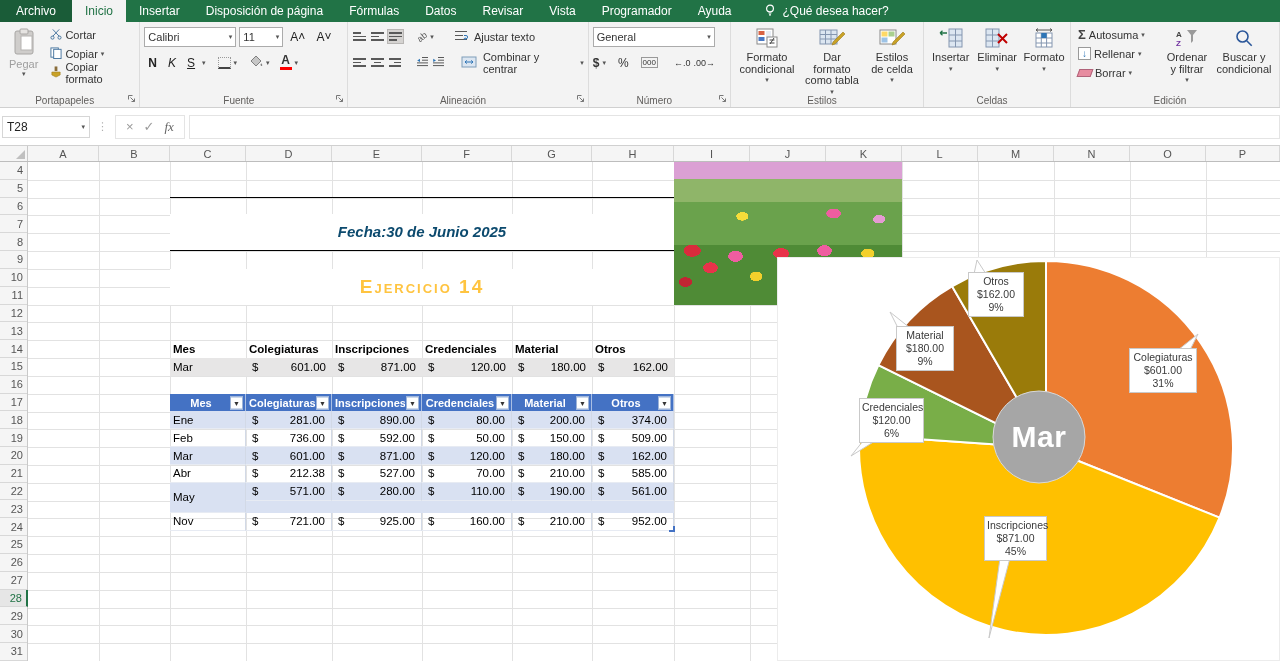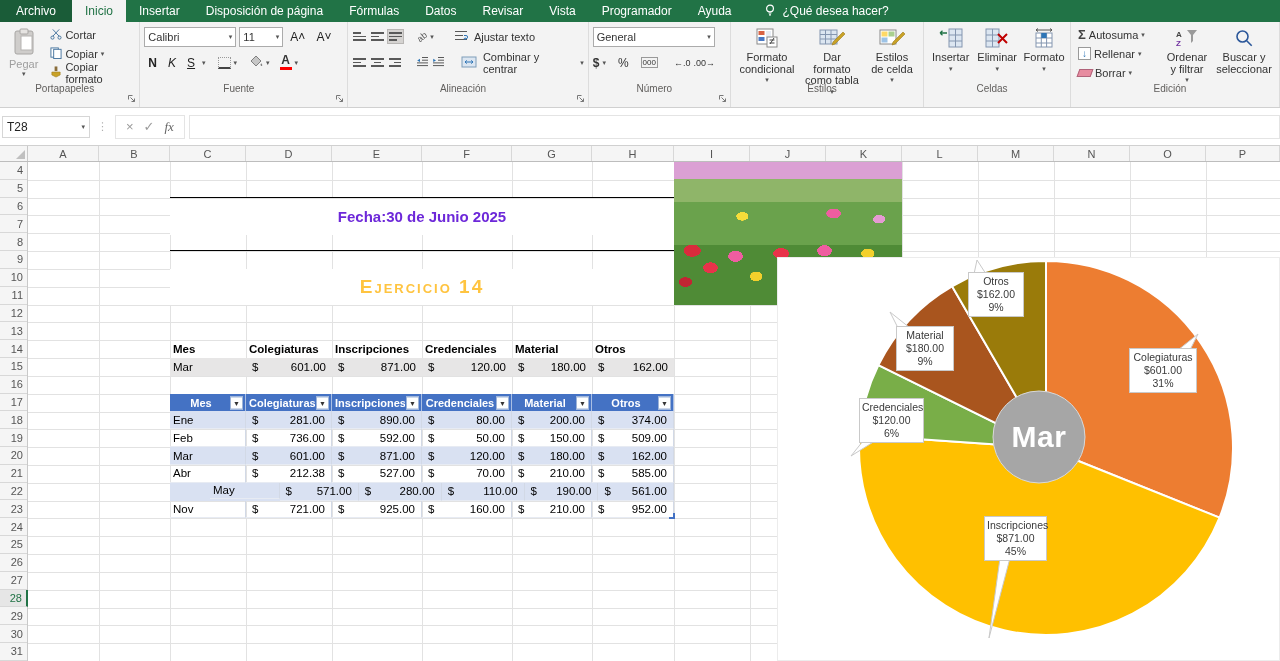--- a/index.html
+++ b/index.html
@@ -8,21 +8,21 @@
   
   .tabbar { height:22px; background:#217346; display:flex; align-items:stretch; color:#fff; font-size:12px; }
   .tab { padding:0 13px; display:flex; align-items:center; cursor:default; white-space:nowrap; }
   .tab.file { background:#1a5c38; padding:0 16px; }
   .tab.active { background:#f3f3f3; color:#217346; }
   .tellme { margin-left:18px; display:flex; align-items:center; gap:6px; font-size:12px; }
 
   
   .ribbon { height:86px; background:#f3f3f3; border-bottom:1px solid #d0d0d0; display:flex; font-size:11px; color:#333; }
   .rgroup { position:relative; border-right:1px solid #dcdcdc; padding:3px 4px 14px 4px; display:flex; align-items:flex-start; }
-  .glabel { position:absolute; bottom:13px; left:0; right:10px; text-align:center; font-size:10px; color:#605e5c; }
+  .glabel { position:absolute; bottom:1px; left:0; right:10px; text-align:center; font-size:10px; color:#605e5c; }
   .launcher { position:absolute; bottom:2px; right:3px; }
   .bigbtn { width:42px; display:flex; flex-direction:column; align-items:center; gap:1px; padding-top:3px; }
   .bigbtn .blab { font-size:11px; line-height:11px; text-align:center; }
   .col { display:flex; flex-direction:column; justify-content:flex-start; }
   .srow { display:flex; align-items:center; height:23px; gap:3px; }
   .sbtn { display:flex; align-items:center; gap:3px; padding:1px 3px; border-radius:2px; }
   .caret { font-size:7px; color:#555; line-height:6px; }
   .combo { background:#fff; border:1px solid #ababab; height:20px; display:flex; align-items:center; padding:0 3px; font-size:11px; gap:4px; }
   .combo .cv { flex:1; }
   .letterbtn { font-size:12px; padding:0 4px; color:#222; }
@@ -412,21 +412,21 @@
             <path d="M12 2h10l-4 5v6l-2 2V7z" fill="#9a9a9a"></path>
           </svg></span>
       <span class="vlab">Ordenar y filtrar</span>
       <span class="caret">▾</span>
     </div>
     <div class="vbtn" style="width:62px">
       <span><svg width="20" height="20" viewBox="0 0 20 20" fill="none" stroke="#2b579a" stroke-width="1.6">
             <circle cx="8.5" cy="8.5" r="5.5"></circle>
             <path d="M12.7 12.7l5 5"></path>
           </svg></span>
-      <span class="vlab">Buscar y seleccionar</span>
+      <span class="vlab">Buscar y condicional</span>
     </div>
     <span class="glabel">Edición</span>
   </div>
 </div>
 
 <div class="fxbar">
   <div class="namebox">
     <span class="cv">T28</span>
     <span class="caret">▾</span>
   </div>
@@ -528,21 +528,21 @@
         <div class="hline" style="top: 320.786px;"></div>
         <div class="hline" style="top: 338.607px;"></div>
         <div class="hline" style="top: 356.429px;"></div>
         <div class="hline" style="top: 374.25px;"></div>
         <div class="hline" style="top: 392.071px;"></div>
         <div class="hline" style="top: 409.893px;"></div>
         <div class="hline" style="top: 427.714px;"></div>
         <div class="hline" style="top: 445.536px;"></div>
         <div class="hline" style="top: 463.357px;"></div>
         <div class="hline" style="top: 481.179px;"></div>
-        <div class="ov t-date" style="left: 142px; width: 504px; top: 37px; height: 35.6429px; color: #6d28d9;">Fecha:30 de Junio 2025</div>
+        <div class="ov t-date" style="left: 142px; width: 504px; top: 52px; height: 35.6429px; color: #0c4a6e; font-style: italic;">Fecha:30 de Junio 2025</div>
         <div class="ov t-ex" style="left: 142px; width: 504px; top: 106.929px; height: 35.6429px; color: rgb(255, 196, 64);">Ejercicio 14</div>
         <div class="blackline" style="left: 142px; width: 504px; top: 34.6429px;"></div>
         <div class="blackline" style="left: 142px; width: 504px; top: 88.1071px;"></div>
         <div class="flowers" style="left: 646px; top: 0px; width: 228px; height: 142.571px;"></div>
         <div class="xtable" style="left: 142px; top: 178.214px; width: 504px;">
           <div class="xrow t1h">
             <div class="xcell" style="width: 76px; height: 17.8214px;">Mes</div>
             <div class="xcell" style="width: 86px; height: 17.8214px;">Colegiaturas</div>
             <div class="xcell" style="width: 90px; height: 17.8214px;">Inscripciones</div>
             <div class="xcell" style="width: 90px; height: 17.8214px;">Credenciales</div>
@@ -686,21 +686,21 @@
             <div class="xcell money" style="width: 80px; height: 17.8214px;">
               <span>$</span>
               <span>210.00</span>
             </div>
             <div class="xcell money" style="width: 82px; height: 17.8214px;">
               <span>$</span>
               <span>585.00</span>
             </div>
           </div>
           <div class="xrow t2d band">
-            <div class="xcell band" style="width: 76px; height: 16px; margin-left: 40px;">May</div>
+            <div class="xcell band" style="width: 76px; height: 30px;">May</div>
             <div class="xcell money" style="width: 86px; height: 17.8214px;">
               <span>$</span>
               <span>571.00</span>
             </div>
             <div class="xcell money" style="width: 90px; height: 17.8214px;">
               <span>$</span>
               <span>280.00</span>
             </div>
             <div class="xcell money" style="width: 90px; height: 17.8214px;">
               <span>$</span>

